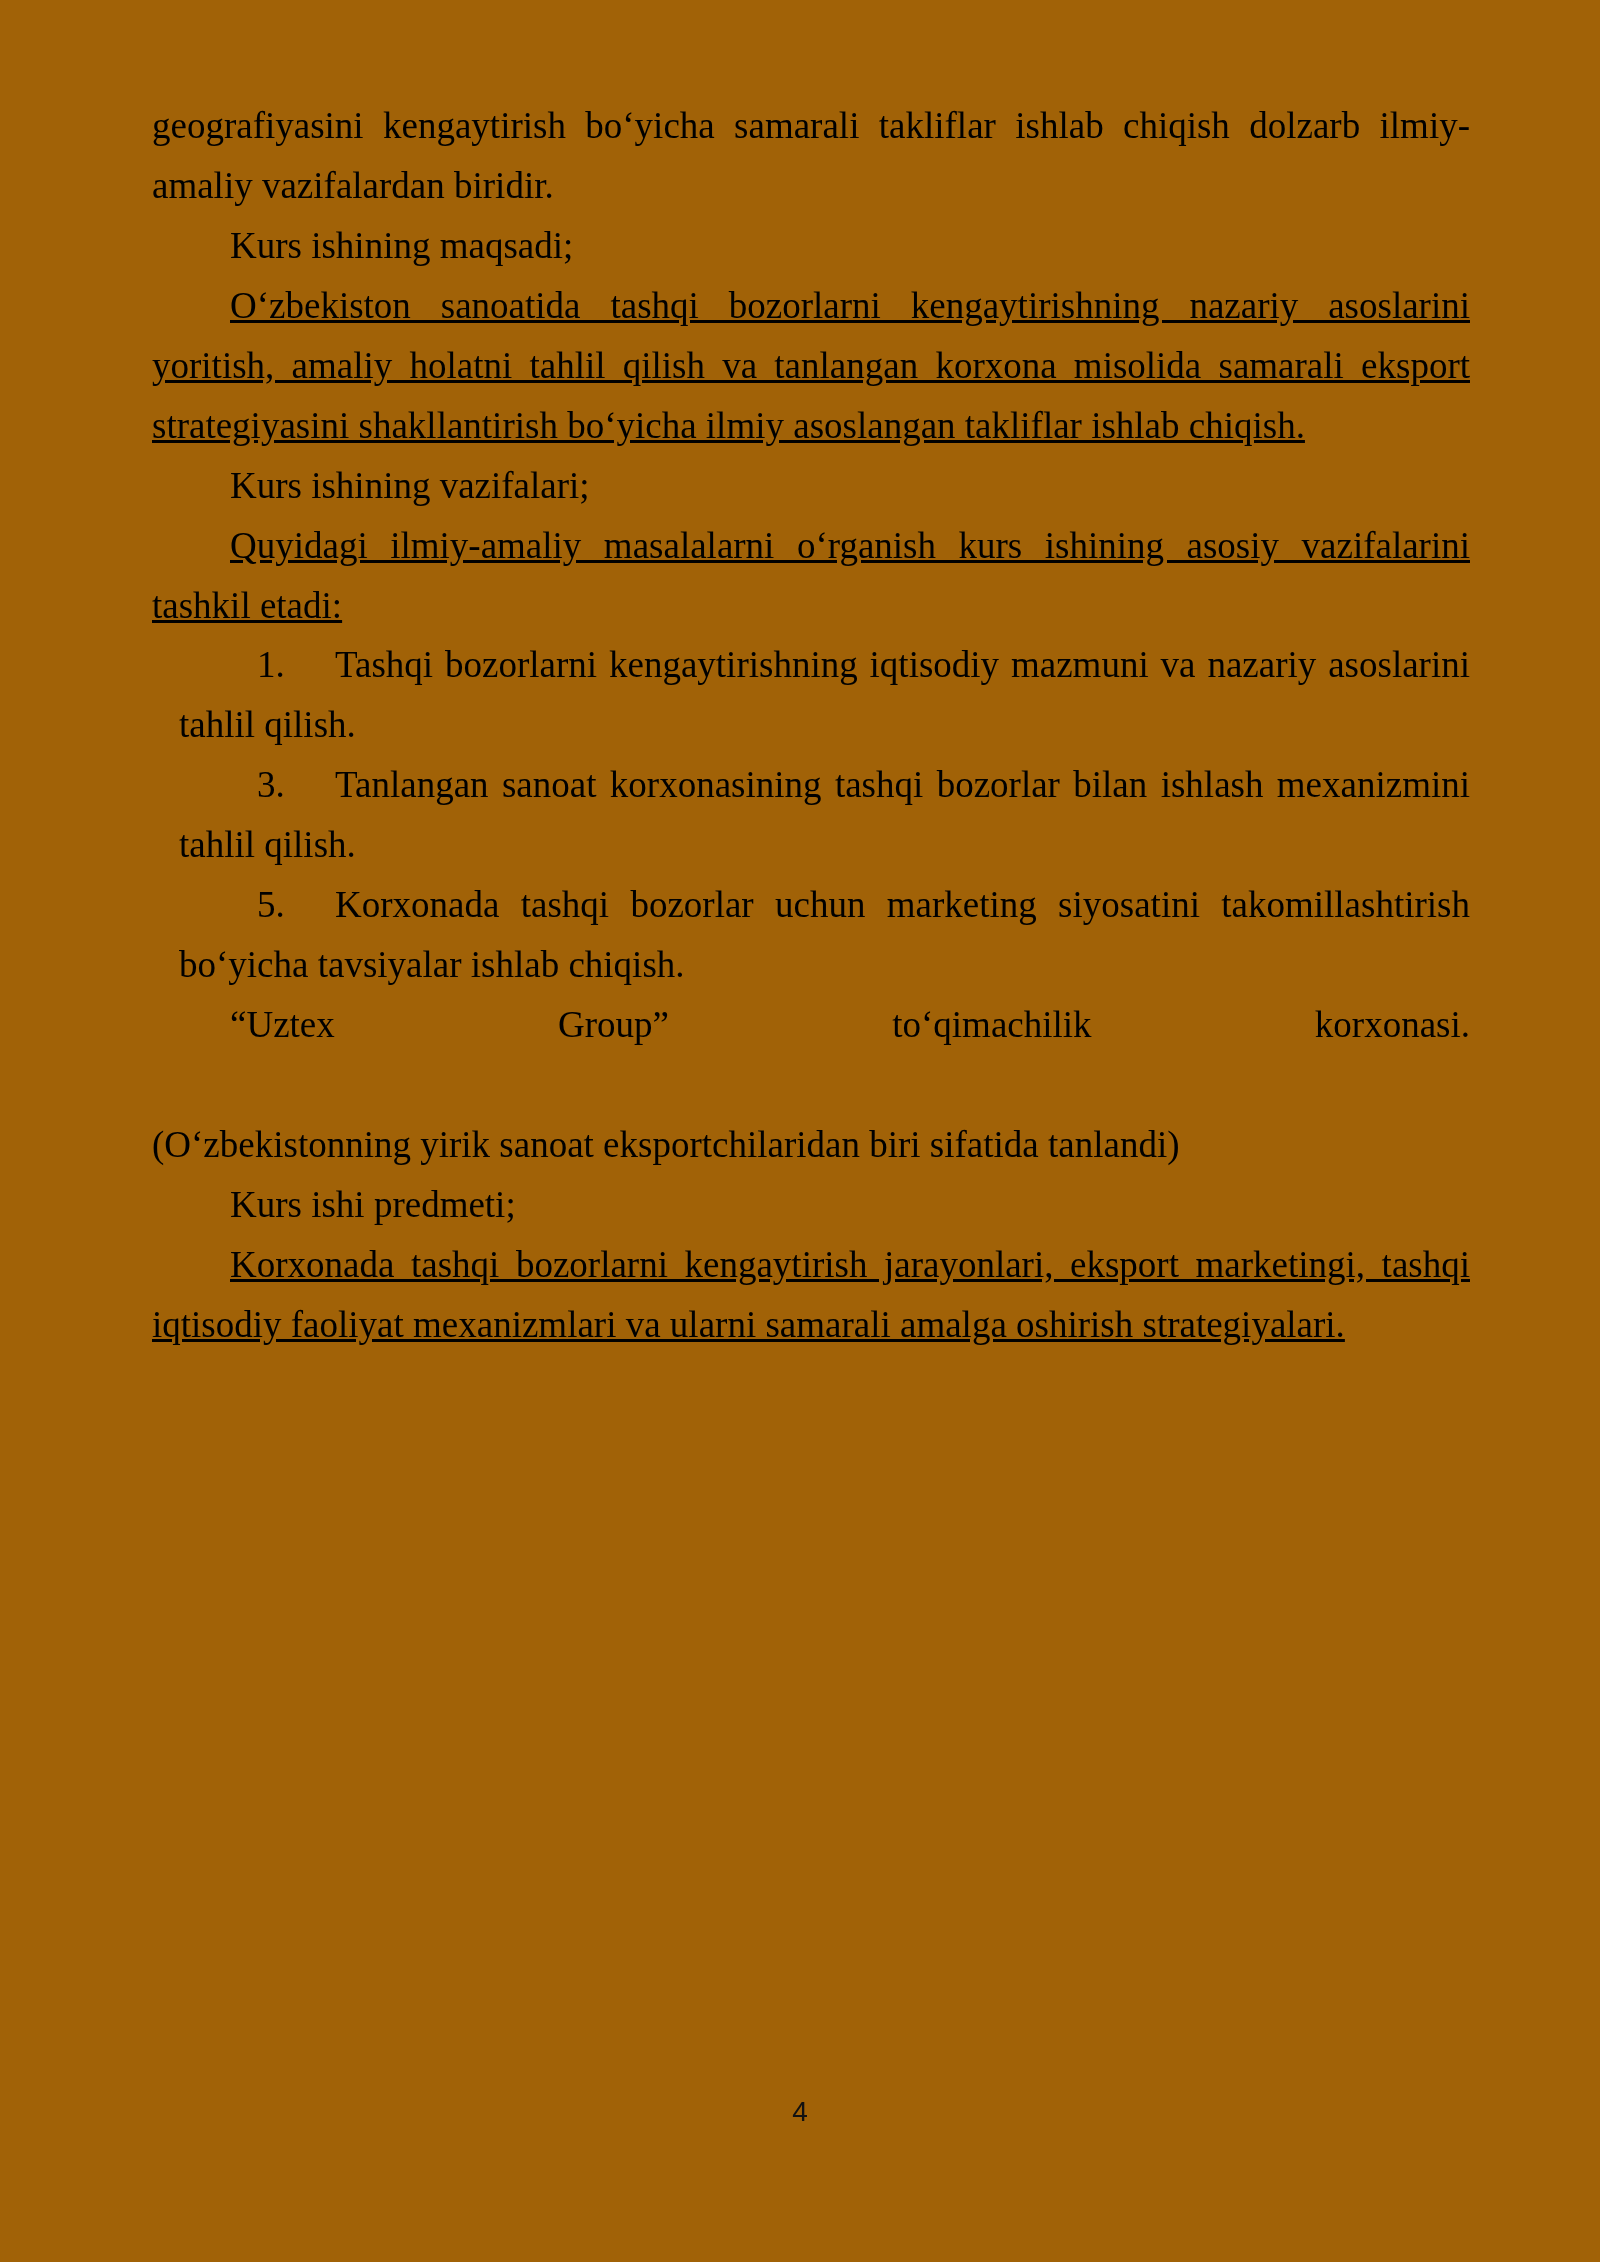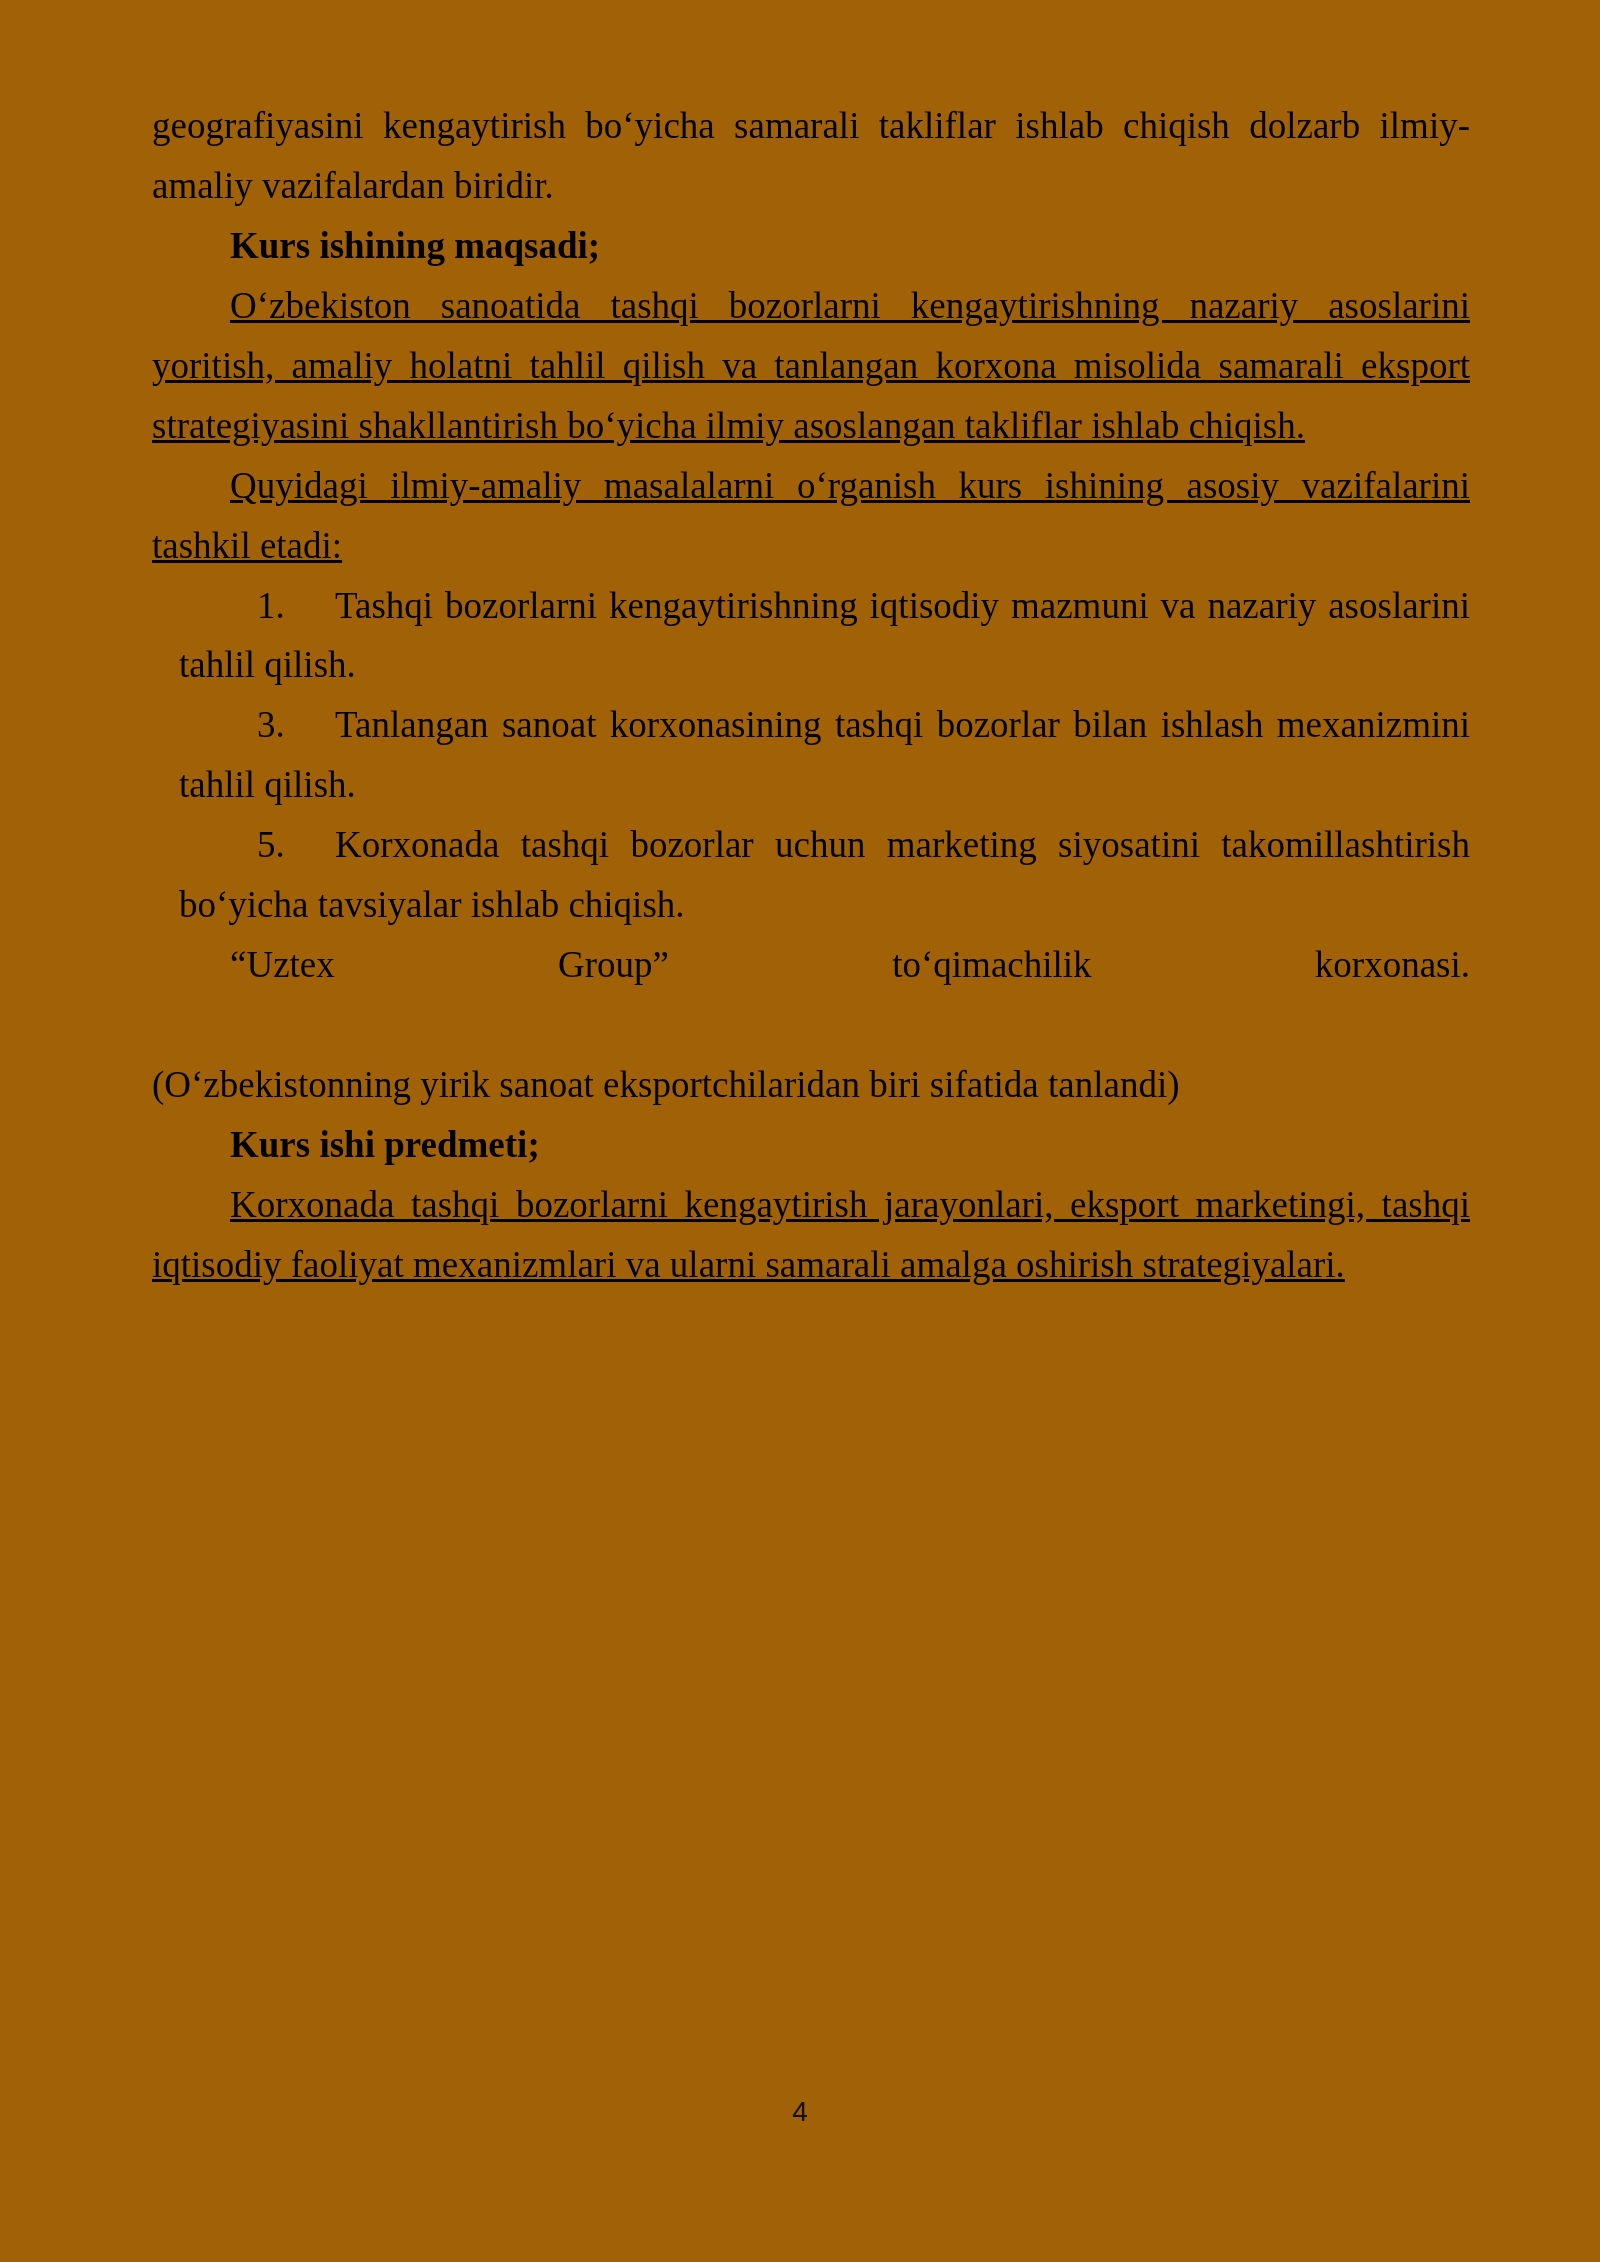--- a/index.html
+++ b/index.html
@@ -35,21 +35,21 @@
     hyphens: none;
   }
   p.cont {
     text-indent: 0;
   }
   p.indent {
     text-indent: 78px;
     text-decoration: underline;
   }
   p.heading {
-    font-weight: bold;
+    font-weight: normal;
     text-indent: 78px;
     text-align: left;
   }
   p.listitem {
     text-indent: 0;
     padding-left: 0;
     margin-left: 27px;
   }
   .num {
     display: inline-block;
@@ -82,20 +82,21 @@
 <div class="page">
 
   <div class="content">
 
     <p class="cont">geografiyasini kengaytirish bo‘yicha samarali takliflar ishlab chiqish dolzarb ilmiy-amaliy vazifalardan biridir.</p>
 
     <p class="heading">Kurs ishining maqsadi;</p>
 
     <p class="indent">O‘zbekiston sanoatida tashqi bozorlarni kengaytirishning nazariy asoslarini yoritish, amaliy holatni tahlil qilish va tanlangan korxona misolida samarali eksport strategiyasini shakllantirish bo‘yicha ilmiy asoslangan takliflar ishlab chiqish.</p>
 
+    <p class="heading">Kurs ishining vazifalari;</p>
 
     <p class="indent">Quyidagi ilmiy-amaliy masalalarni o‘rganish kurs ishining asosiy vazifalarini tashkil etadi:</p>
 
     <p class="listitem"><span class="num">1.</span><span>Tashqi bozorlarni kengaytirishning iqtisodiy mazmuni va nazariy asoslarini tahlil qilish.</span></p>
 
 
     <p class="listitem"><span class="num">3.</span><span>Tanlangan sanoat korxonasining tashqi bozorlar bilan ishlash mexanizmini tahlil qilish.</span></p>
 
 
     <p class="listitem"><span class="num">5.</span><span>Korxonada tashqi bozorlar uchun marketing siyosatini takomillashtirish bo‘yicha tavsiyalar ishlab chiqish.</span></p>

